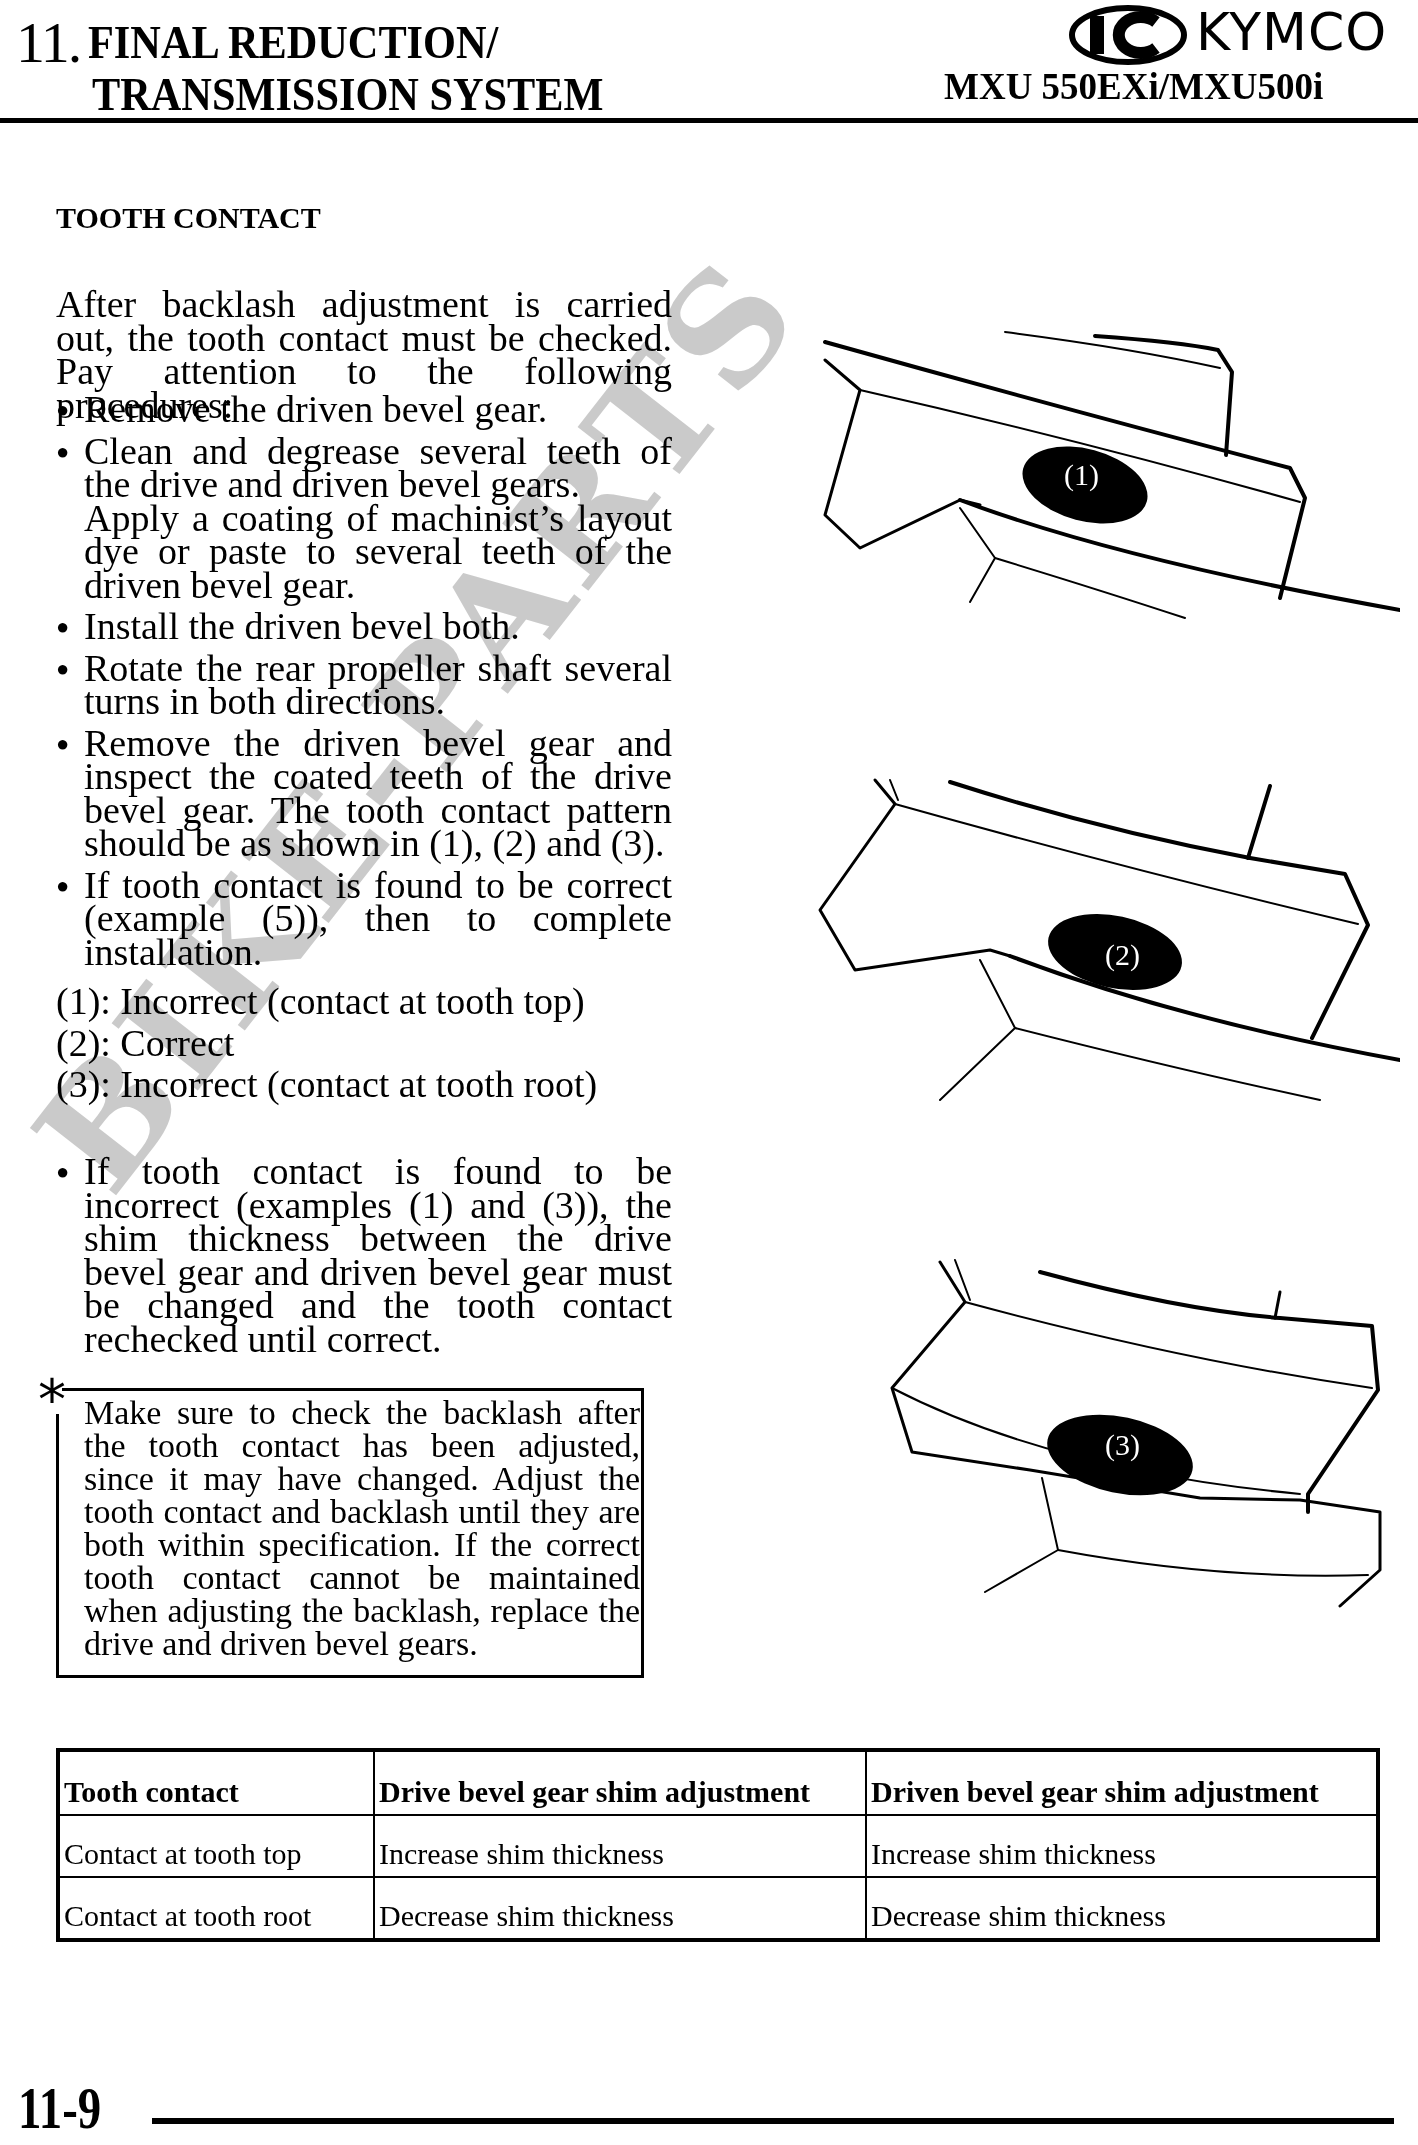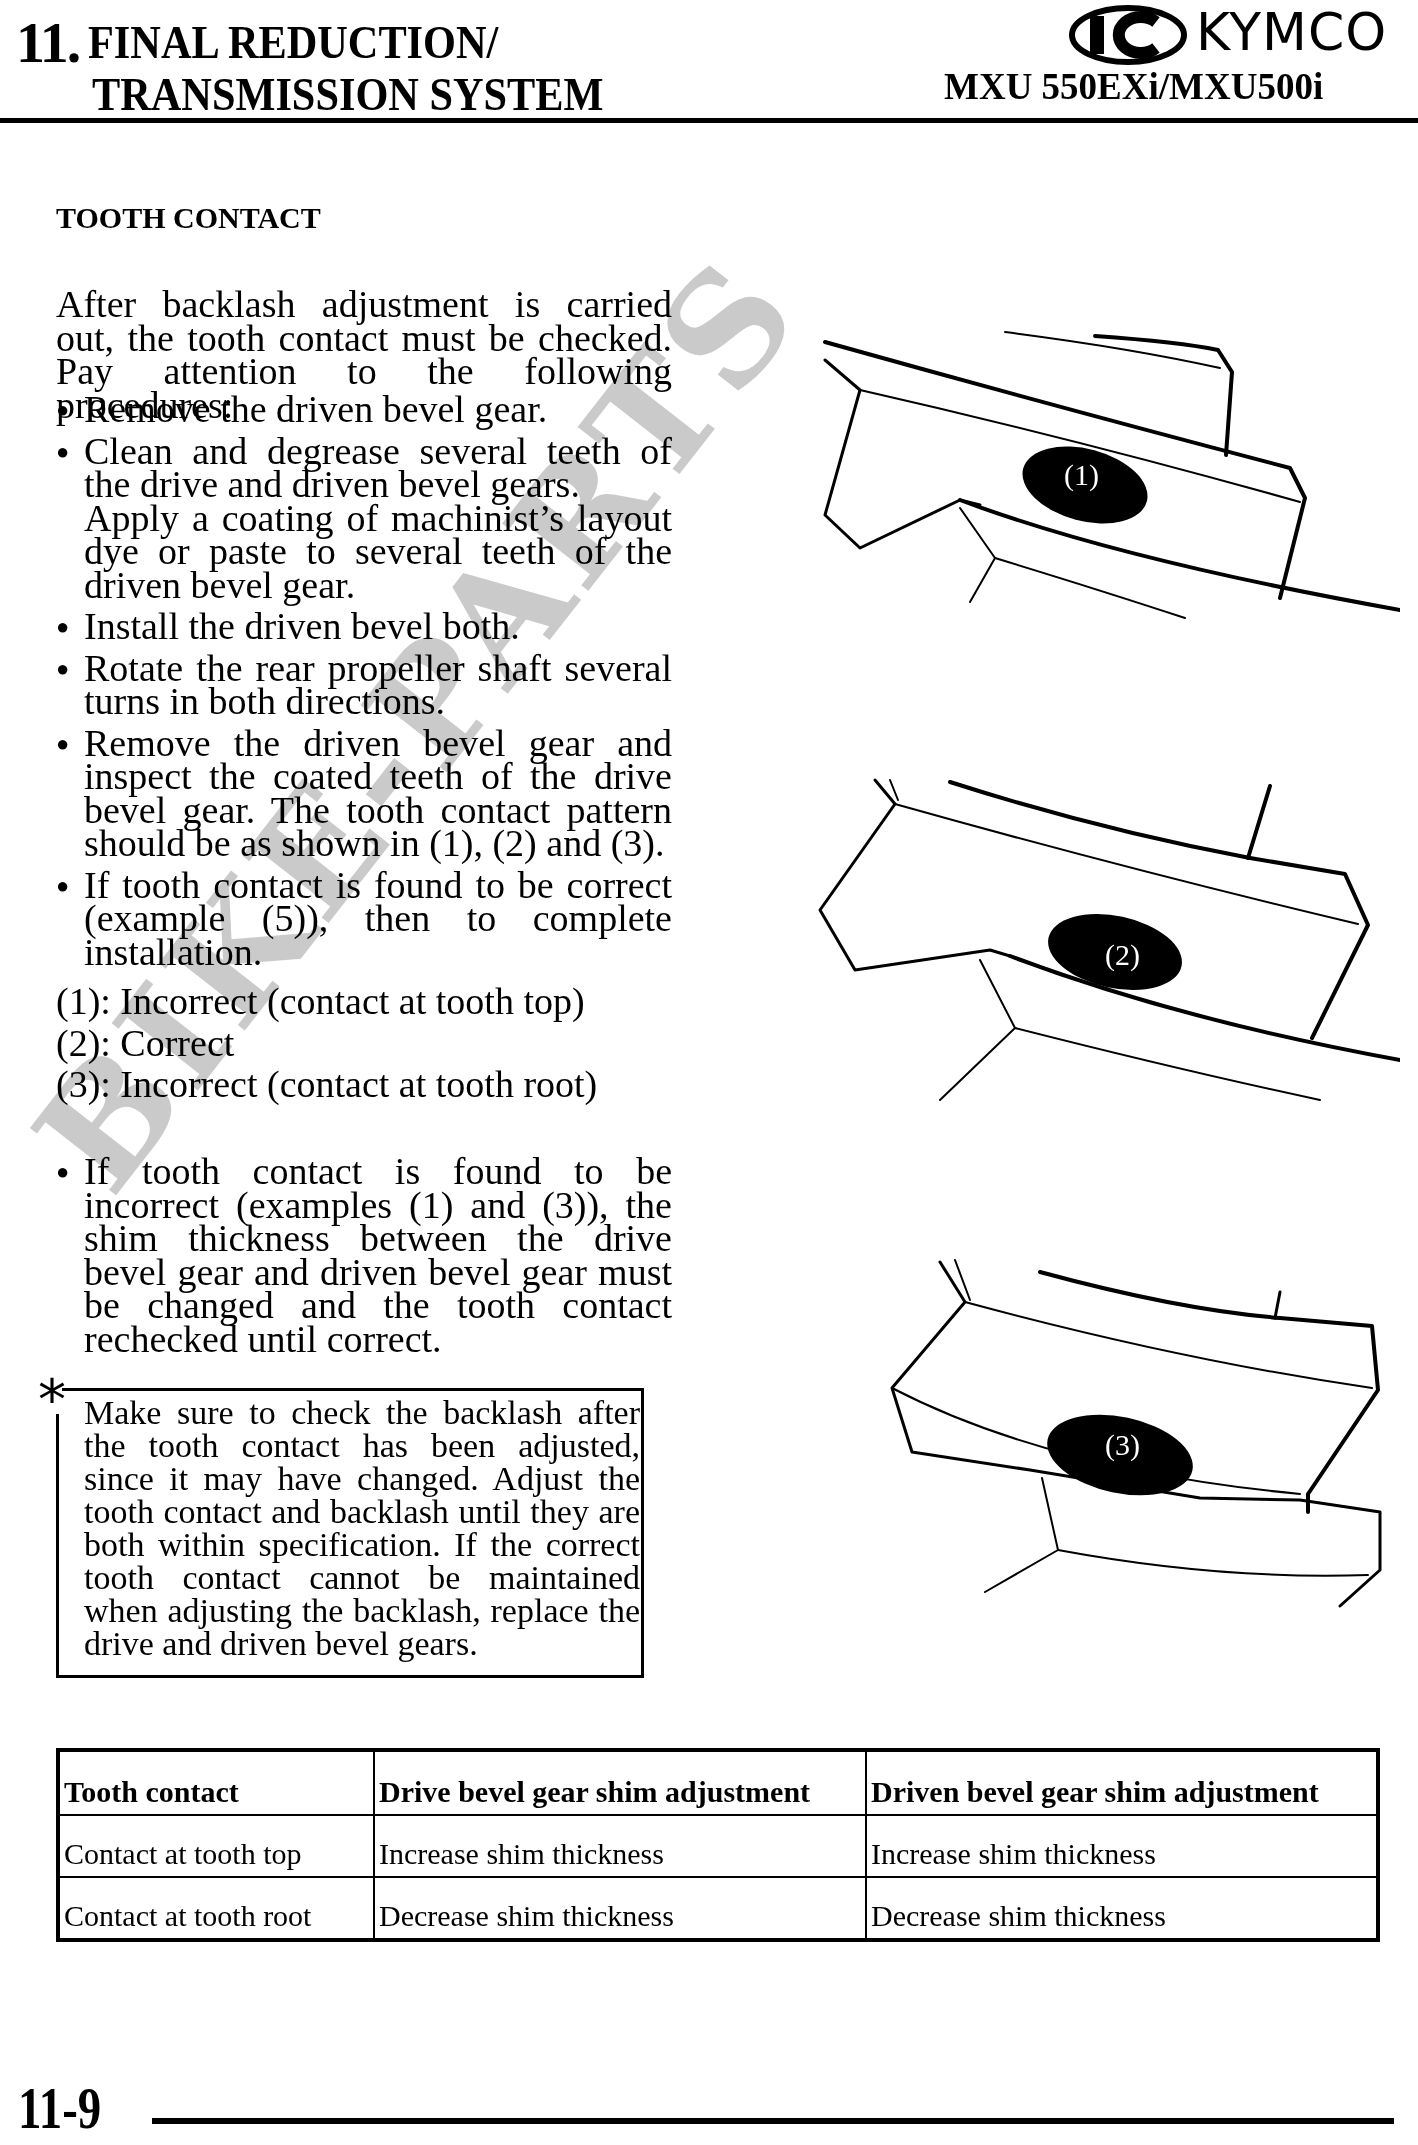--- a/index.html
+++ b/index.html
@@ -3,21 +3,21 @@
   <meta charset="utf-8">
   <style>
     html, body { margin: 0; padding: 0; background: #ffffff; }
     body {
       width: 1418px; height: 2145px; position: relative; overflow: hidden;
       font-family: "Liberation Serif", "DejaVu Serif", serif; color: #000;
     }
     .abs { position: absolute; }
 
     
-    .hdr-num { left: 16px; top: 14px; font-size: 58px; font-weight: bold; line-height: 1; letter-spacing: -2px; }
+    .hdr-num { left: 16px; top: 14px; font-size: 58px; font-weight: normal; line-height: 1; letter-spacing: -2px; }
     .hdr-t1 { left: 88px; top: 20px; font-size: 46px; font-weight: bold; line-height: 1; transform: scaleX(0.92); transform-origin: left top; }
     .hdr-t2 { left: 92px; top: 72px; font-size: 46px; font-weight: bold; line-height: 1; transform: scaleX(0.92); transform-origin: left top; }
     .hdr-model { left: 944px; top: 68px; font-size: 37px; font-weight: bold; line-height: 1; }
     .logo { left: 1068px; top: 4px; width: 345px; height: 62px; }
     .logo-word { position: absolute; left: 128px; top: 2px; font-family: "DejaVu Sans", "Liberation Sans", sans-serif; font-weight: normal; font-size: 52px; line-height: 1; letter-spacing: 1px; }
     .hdr-rule { left: 0; top: 118px; width: 1418px; height: 5px; background: #000; }
 
     
     .h-section { left: 56px; top: 203px; font-size: 30px; font-weight: bold; line-height: 1; }
     .col { left: 56px; width: 616px; font-size: 38px; line-height: 33.5px; text-align: justify; }

